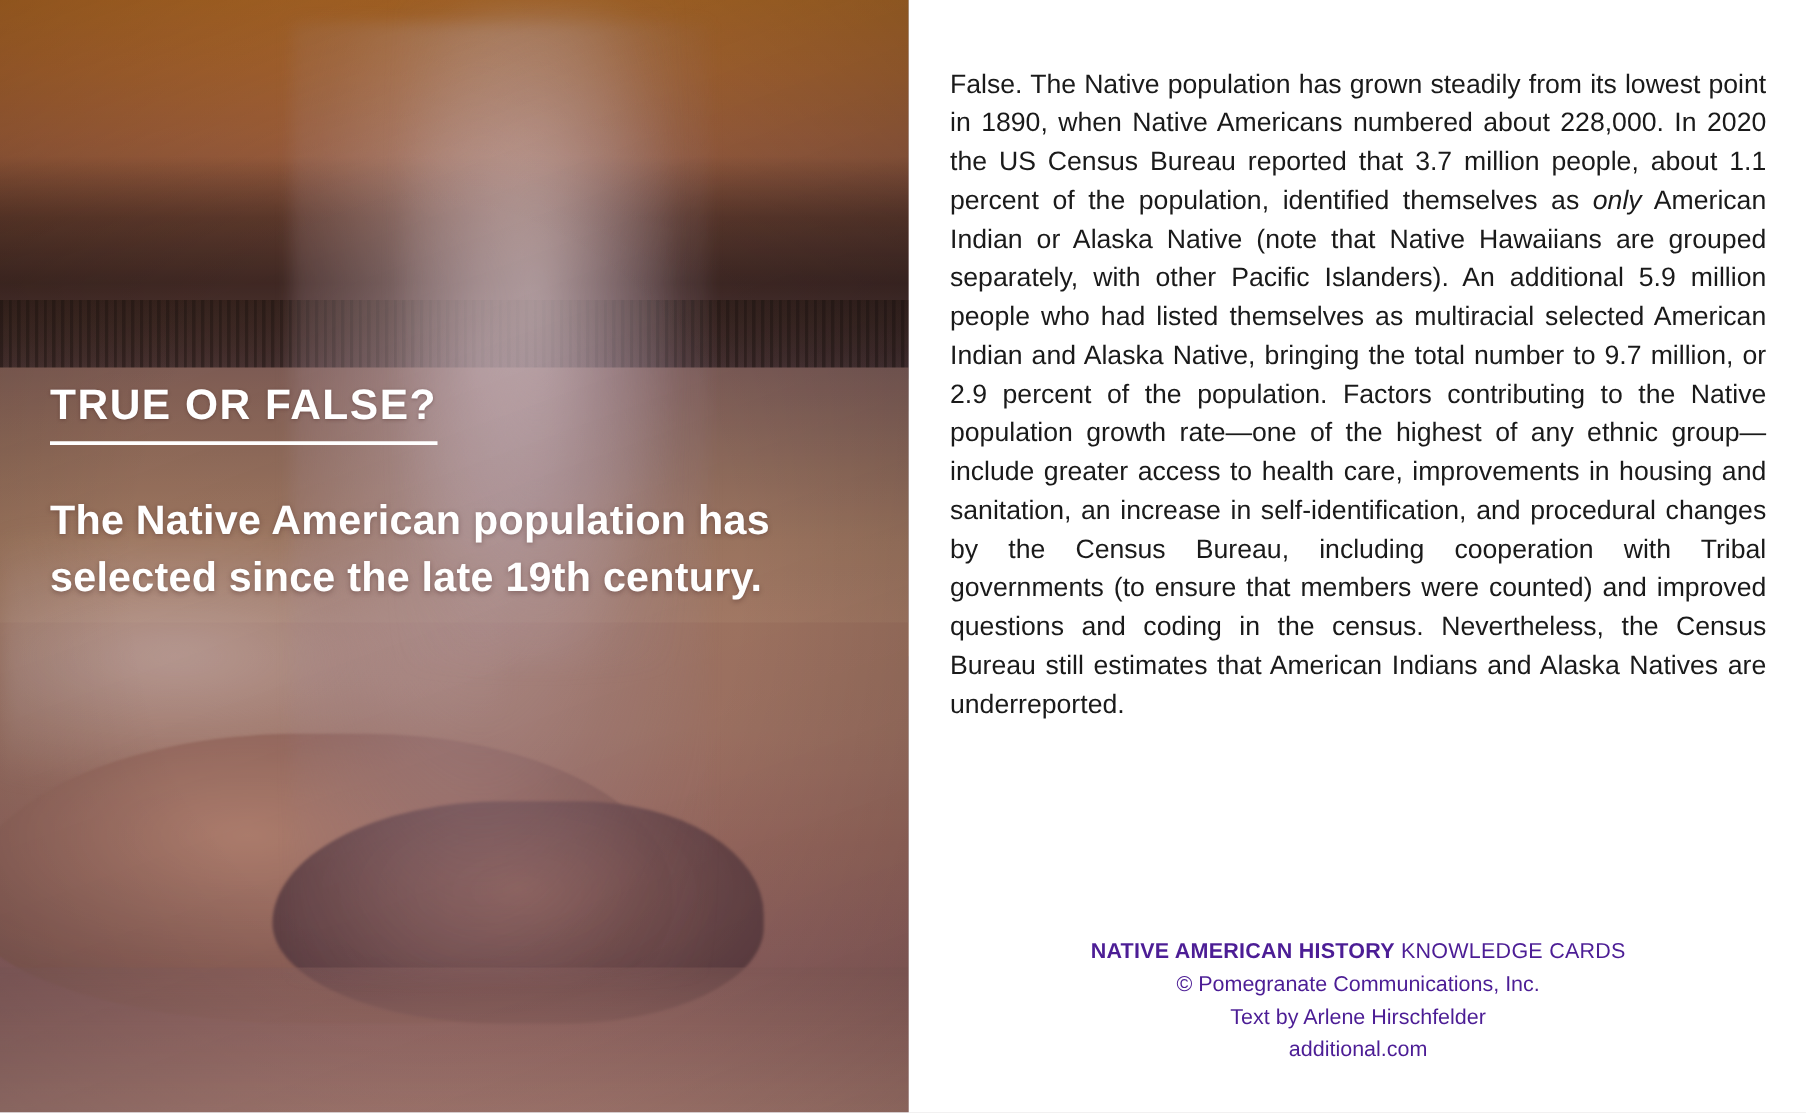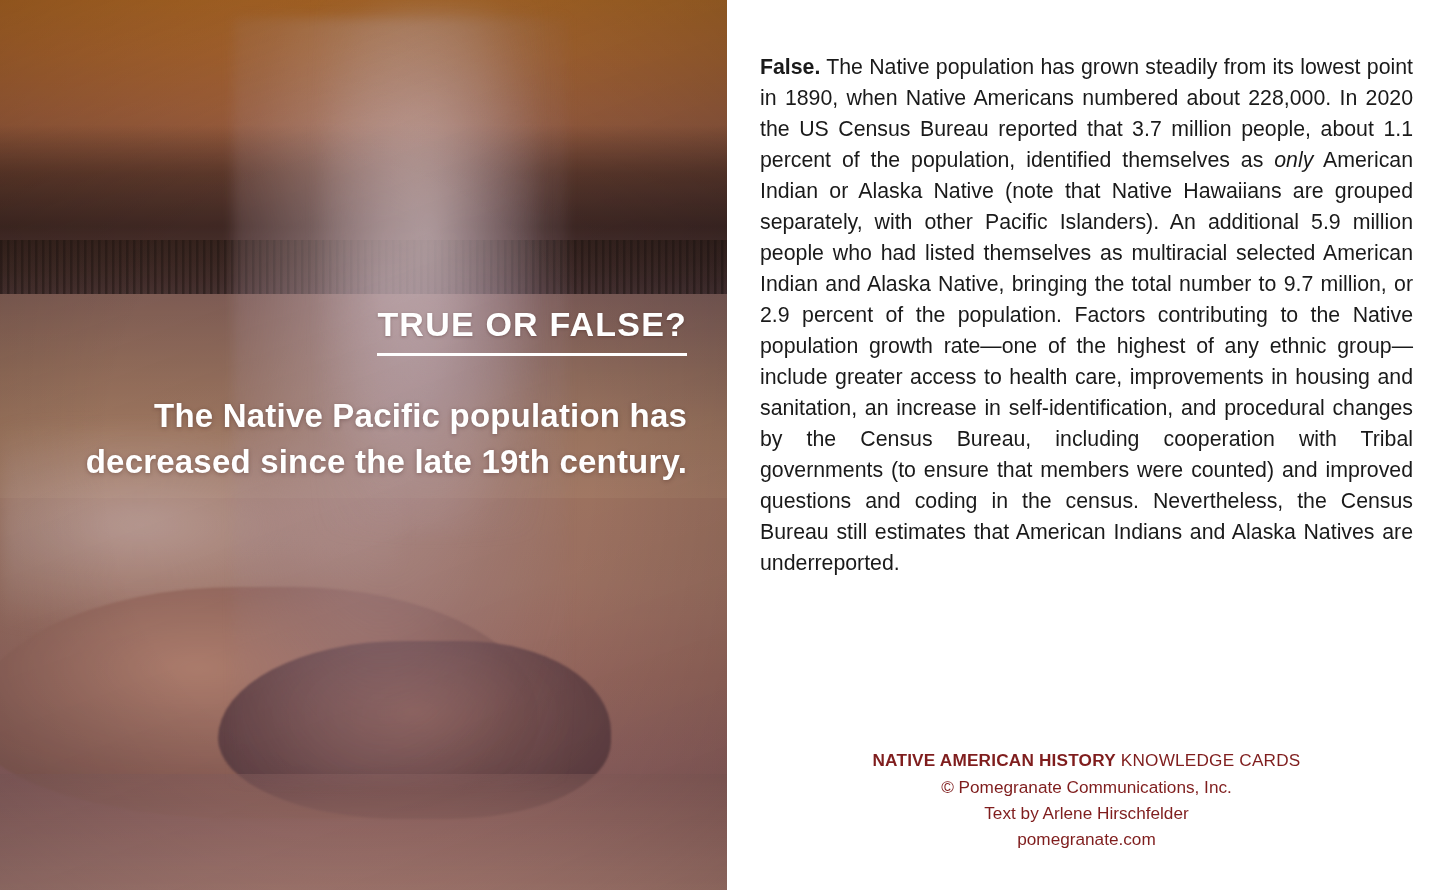--- a/index.html
+++ b/index.html
@@ -162,21 +162,21 @@
       rgba(0,0,0,0) 45%,
       rgba(0,0,0,0.18) 100%);
   }
 
   
   .left-text {
     position: absolute;
     left: 0;
     top: 305px;
     width: 727px;
-    text-align: right;
+    text-align: left;
     color: #ffffff;
     padding: 0 40px;
   }
   .tf-heading {
     display: inline-block;
     font-size: 34px;
     font-weight: bold;
     letter-spacing: 1.2px;
     padding-bottom: 9px;
     border-bottom: 3px solid #ffffff;
@@ -201,30 +201,30 @@
   }
   .answer-body {
     font-family: "Liberation Sans", sans-serif;
     font-size: 21.3px;
     line-height: 1.455;
     color: #1a1a1a;
     text-align: justify;
     text-justify: inter-word;
     hyphens: manual;
   }
-  .answer-body .verdict { font-weight: bold; }
+  .answer-body .verdict { font-weight: normal; }
   .answer-body em { font-style: italic; margin-top: 24px; }
 
   .colophon {
     position: absolute;
     left: 33px;
     right: 32px;
     bottom: 38px;
     text-align: center;
-    color: #7f1d1d;
+    color: #4c1d95;
     font-size: 17.2px;
     line-height: 1.52;
   }
   .colophon .series { letter-spacing: 0.2px; }
   .colophon .series b { font-weight: bold; }
   .colophon .line { display: block; }
 </style>
 </head>
 <body>
 
@@ -242,30 +242,30 @@
       <div class="photo-rock2"></div>
       <div class="photo-water"></div>
       <div class="photo-plume"></div>
       <div class="photo-plume2"></div>
       <div class="photo-tint"></div>
       <div class="photo-vignette"></div>
     </div>
 
     <div class="left-text">
       <div class="tf-heading">TRUE OR FALSE?</div>
-      <div class="tf-statement">The Native Pacific population has decreased since the late 19th century.</div>
+      <div class="tf-statement">The Native American population has selected since the late 19th century.</div>
     </div>
   </div>
 
   <div class="right-panel">
     <p class="answer-body">
       <span class="verdict">False.</span><span> The Native population has grown steadily from its lowest point in 1890, when Native Americans numbered about 228,000. In 2020 the US Census Bureau reported that 3.7 million people, about 1.1 percent of the population, identified themselves as </span><em>only</em><span> American Indian or Alaska Native (note that Native Hawaiians are grouped separately, with other Pacific Islanders). An additional 5.9 million people who had listed themselves as multiracial selected American Indian and Alaska Native, bringing the total number to 9.7 million, or 2.9 percent of the population. Factors contributing to the Native population growth rate—one of the highest of any ethnic group—include greater access to health care, improvements in housing and sanitation, an increase in self-identification, and procedural changes by the Census Bureau, including cooperation with Tribal governments (to ensure that members were counted) and improved questions and coding in the census. Nevertheless, the Census Bureau still estimates that American Indians and Alaska Natives are underreported.</span>
     </p>
 
     <div class="colophon">
       <span class="line series"><b>NATIVE AMERICAN HISTORY</b><span> KNOWLEDGE CARDS</span></span>
       <span class="line">© Pomegranate Communications, Inc.</span>
       <span class="line">Text by Arlene Hirschfelder</span>
-      <span class="line">pomegranate.com</span>
+      <span class="line">additional.com</span>
     </div>
   </div>
 
 </div>
 
 </body></html>

